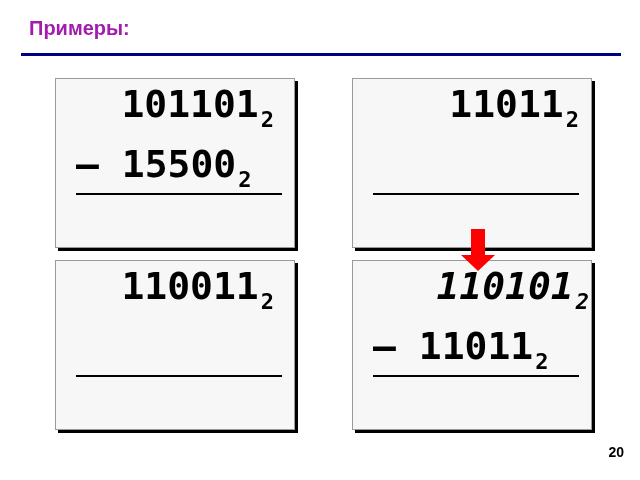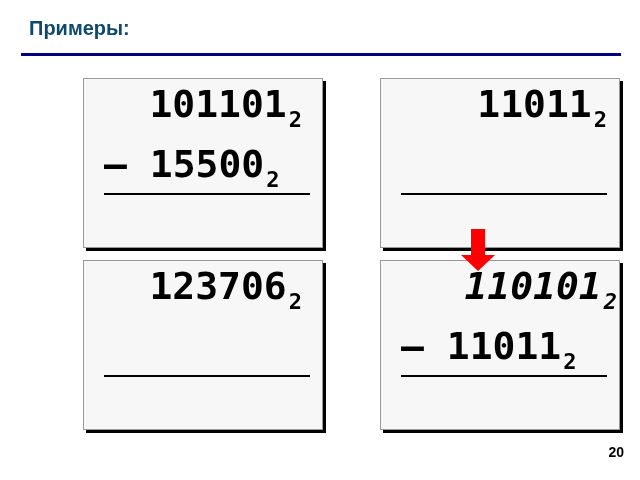--- a/index.html
+++ b/index.html
@@ -1,19 +1,19 @@
 <!DOCTYPE html>
 <html><head>
 <meta charset="utf-8">
 <style>
   html, body { margin:0; padding:0; }
   body { width:640px; height:480px; background:#ffffff; position:relative; overflow:hidden; font-family:"Liberation Sans", sans-serif; }
-  .title { position:absolute; left:29px; top:17px; font-family:"Liberation Sans", sans-serif; font-weight:bold; font-size:20px; color:#0c4a6e; }
+  .title { position:absolute; left:29px; top:17px; font-family:"Liberation Sans", sans-serif; font-weight:bold; font-size:20px; color:#a21caf; }
   .rule { position:absolute; left:21px; top:53px; width:600px; height:3px; background:#000080; }
-  .box { position:absolute; width:238px; height:168px; background:#f7f7f7; border:1px solid #9a9a9a; box-shadow:3px 3px 0 #000;margin-left:28px; }
+  .box { position:absolute; width:238px; height:168px; background:#f7f7f7; border:1px solid #9a9a9a; box-shadow:3px 3px 0 #000; }
   .line { position:absolute; left:0; right:0; font-family:"DejaVu Sans Mono", "Liberation Mono", monospace; font-weight:bold; font-size:38px; color:#000; white-space:pre; line-height:1; }
   .line .sub { font-size:22px; position:relative; top:10px; margin-left:2px; }
   .l1 { top:6px; }
   .l2 { top:66px; }
   .uline { position:absolute; left:20px; width:206px; top:114px; height:1.5px; background:#000; }
   .page-num { position:absolute; right:16px; top:444px; font-size:14px; font-weight:bold; color:#000; }
   .arrow { position:absolute; left:461px; top:229px; width:34px; height:42px; }
 </style>
 </head>
 <body>
@@ -26,21 +26,21 @@
   <div class="line l2" style="padding-left:20px;"><span>–</span><span> 15500</span><span class="sub">2</span></div>
   <div class="uline"></div>
 </div>
 
 <div class="box" style="left:352px; top:78px;">
   <div class="line l1" style="text-align:right; padding-right:12px; box-sizing:border-box;"><span>11011</span><span class="sub">2</span></div>
   <div class="uline"></div>
 </div>
 
 <div class="box" style="left:55px; top:260px;">
-  <div class="line l1" style="text-align:right; padding-right:20px; box-sizing:border-box;"><span>123706</span><span class="sub">2</span></div>
+  <div class="line l1" style="text-align:right; padding-right:20px; box-sizing:border-box;"><span>110011</span><span class="sub">2</span></div>
   <div class="uline"></div>
 </div>
 
 <div class="box" style="left:352px; top:260px;">
   <div class="line l1" style="text-align:right; padding-right:2px; box-sizing:border-box;font-style:italic;"><span>110101</span><span class="sub">2</span></div>
   <div class="line l2" style="padding-left:20px;"><span>–</span><span> 11011</span><span class="sub">2</span></div>
   <div class="uline"></div>
 </div>
 
 <svg class="arrow" viewBox="0 0 34 42">

